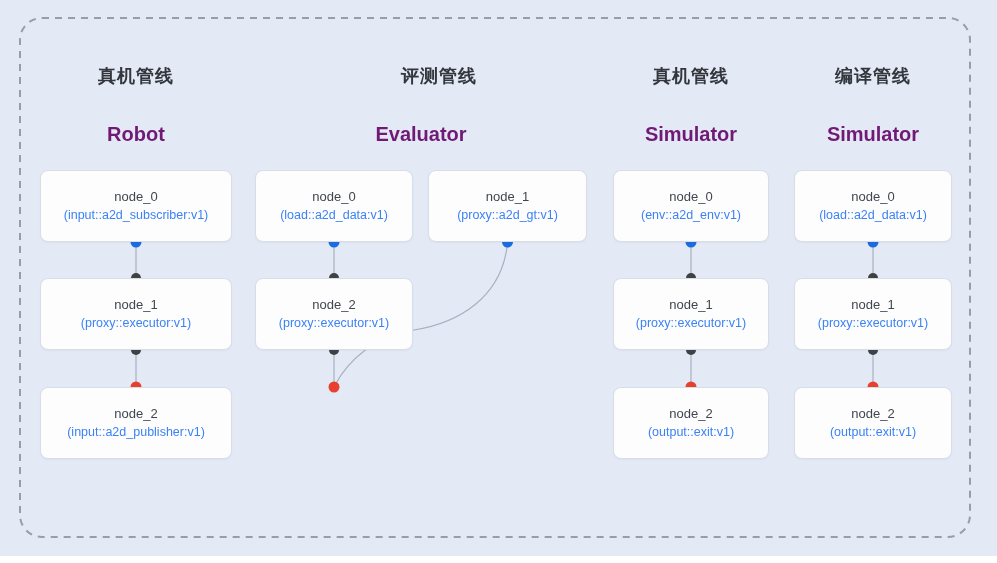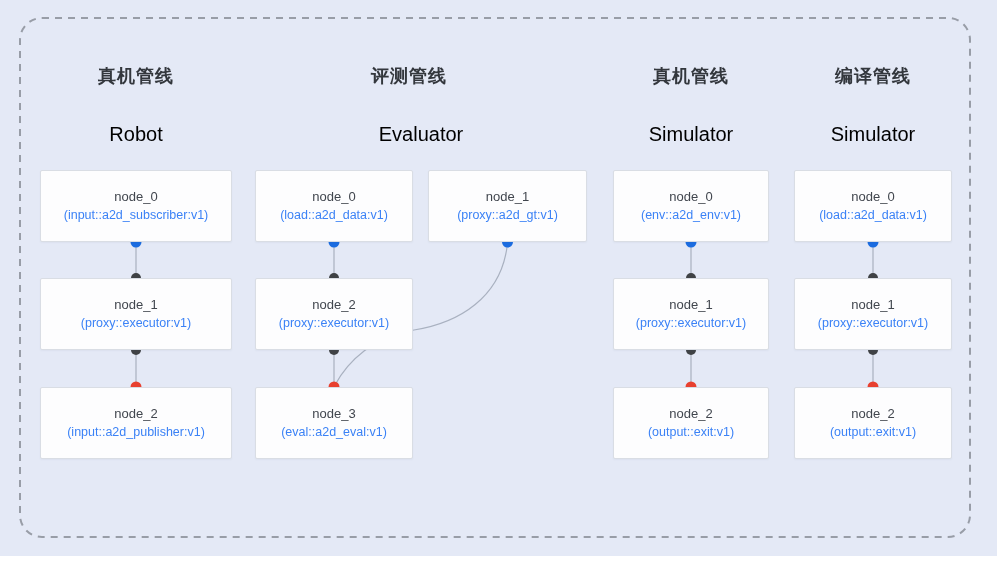--- a/index.html
+++ b/index.html
@@ -37,30 +37,30 @@
     font-weight: 700;
     color: #33373d;
     letter-spacing: 1px;
     white-space: nowrap;
   }
   .heading-en {
     position: absolute;
     transform: translateX(-50%);
     top: 123px;
     font-size: 20px;
-    font-weight: 400;
-    color: #000000;
+    font-weight: 700;
+    color: #701a75;
     white-space: nowrap;
   }
   .node-box {
     position: absolute;
     height: 72px;
     background: #fdfdfe;
     border: 1px solid #d9dde4;
-    border-radius: 2px;
+    border-radius: 8px;
     box-sizing: border-box;
     display: flex;
     flex-direction: column;
     align-items: center;
     justify-content: center;
     gap: 3px;
     box-shadow: 0 1px 2px rgba(90,100,130,0.06);
   }
   .node-title {
     font-size: 13px;
@@ -115,21 +115,21 @@
       <circle cx="873" cy="278" r="5" fill="#3f4245"></circle>
       <circle cx="873" cy="350" r="5" fill="#3f4245"></circle>
 
       <circle cx="136" cy="387" r="5.5" fill="#e8402f"></circle>
       <circle cx="334" cy="387" r="5.5" fill="#e8402f"></circle>
       <circle cx="691" cy="387" r="5.5" fill="#e8402f"></circle>
       <circle cx="873" cy="387" r="5.5" fill="#e8402f"></circle>
     </svg>
 
     <div class="heading-zh" style="left:136px">真机管线</div>
-    <div class="heading-zh" style="left:409px">评测管线</div>
+    <div class="heading-zh" style="left:439px">评测管线</div>
     <div class="heading-zh" style="left:691px">真机管线</div>
     <div class="heading-zh" style="left:873px">编译管线</div>
 
     <div class="heading-en" style="left:136px">Robot</div>
     <div class="heading-en" style="left:421px">Evaluator</div>
     <div class="heading-en" style="left:691px">Simulator</div>
     <div class="heading-en" style="left:873px">Simulator</div>
 
     <div class="node-box" style="left:40px; top:170px; width:192px">
       <div class="node-title">node_0</div>
@@ -149,24 +149,20 @@
       <div class="node-subtitle">(load::a2d_data:v1)</div>
     </div>
     <div class="node-box" style="left:428px; top:170px; width:159px">
       <div class="node-title">node_1</div>
       <div class="node-subtitle">(proxy::a2d_gt:v1)</div>
     </div>
     <div class="node-box" style="left:255px; top:278px; width:158px">
       <div class="node-title">node_2</div>
       <div class="node-subtitle">(proxy::executor:v1)</div>
     </div>
-    <div class="node-box" style="left:255px; top:387px; width:158px">
-      <div class="node-title">node_3</div>
-      <div class="node-subtitle">(eval::a2d_eval:v1)</div>
-    </div>
 
     <div class="node-box" style="left:613px; top:170px; width:156px">
       <div class="node-title">node_0</div>
       <div class="node-subtitle">(env::a2d_env:v1)</div>
     </div>
     <div class="node-box" style="left:613px; top:278px; width:156px">
       <div class="node-title">node_1</div>
       <div class="node-subtitle">(proxy::executor:v1)</div>
     </div>
     <div class="node-box" style="left:613px; top:387px; width:156px">

